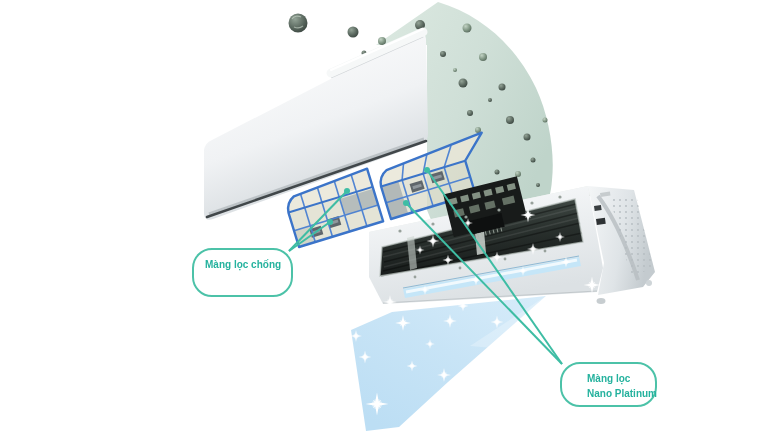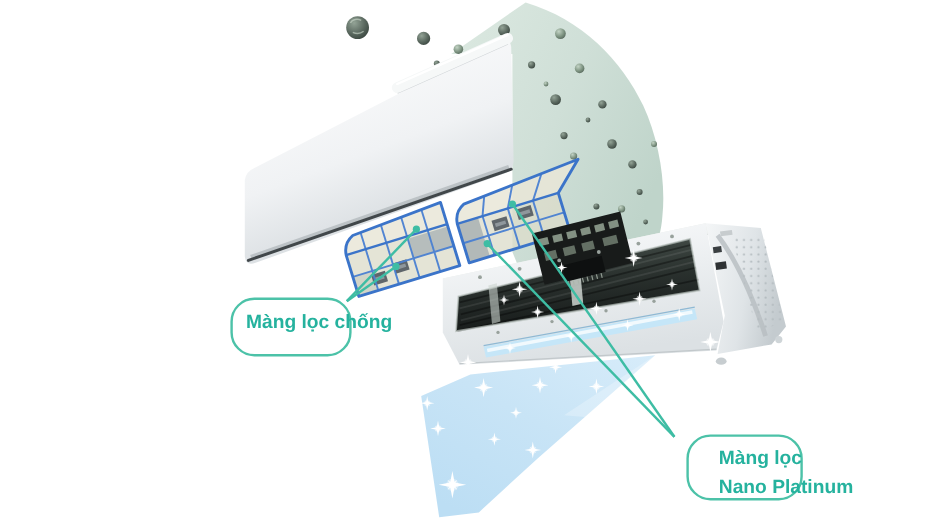--- a/index.html
+++ b/index.html
@@ -1,25 +1,25 @@
 <!DOCTYPE html>
 <html><head>
 <meta charset="utf-8">
 <style>
   html,body{margin:0;padding:0;background:#fff;}
   .canvas{position:relative;width:780px;height:433px;background:#ffffff;overflow:hidden;
           font-family:"Liberation Sans",sans-serif;}
   .scene{position:absolute;left:0;top:0;}
   .callout{position:absolute;box-sizing:border-box;background:#ffffff;
            border:2px solid #4cc2a8;border-radius:20px;
-           color:#25b29e;font-weight:bold;font-size:16px;line-height:1.5;
+           color:#25b29e;font-weight:bold;font-size:10px;line-height:1.5;
            padding:7px 6px 6px 11px;z-index:5;}
   .callout span{display:block;white-space:nowrap;}
   #callout-anti-mold{left:192px;top:248px;width:101px;height:49px;}
-  #callout-nano{left:572px;top:362px;width:97px;height:55px;padding-left:25px;}
+  #callout-nano{left:560px;top:362px;width:97px;height:45px;padding-left:25px;}
 </style>
 </head>
 <body>
 
 <div class="canvas">
 
 <svg class="scene" width="780" height="433" viewBox="0 0 780 433">
   <defs>
     <linearGradient id="mintGrad" x1="0" y1="0" x2="1" y2="0.6">
       <stop offset="0" stop-color="#dce9e1"></stop>

